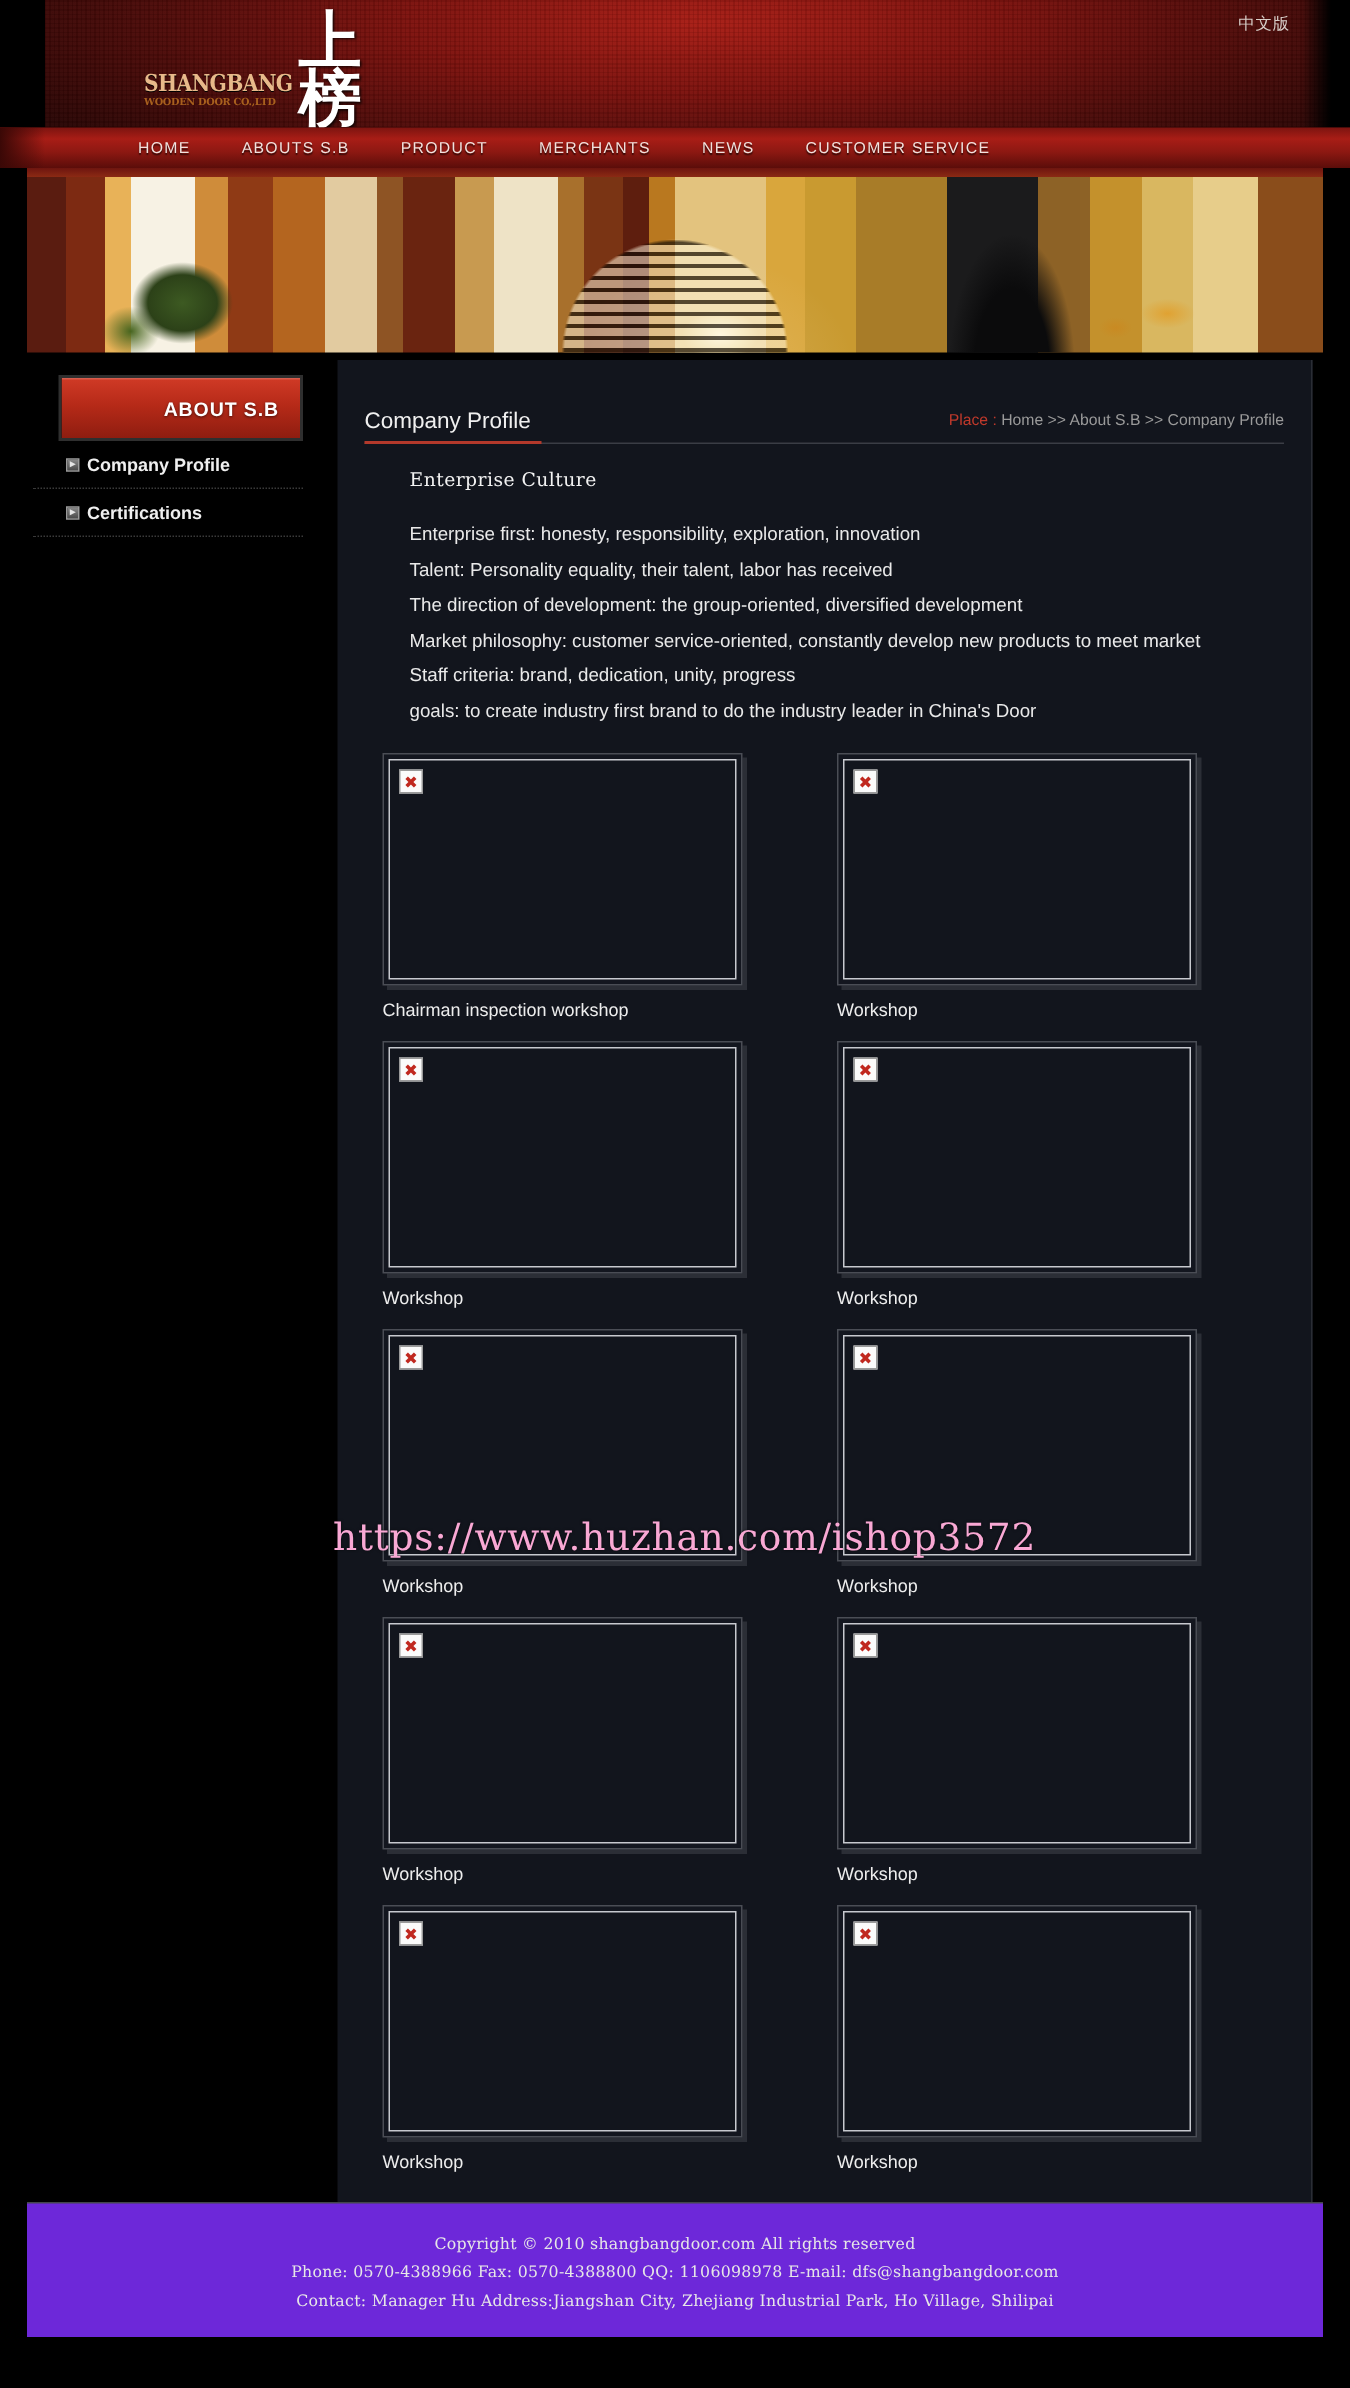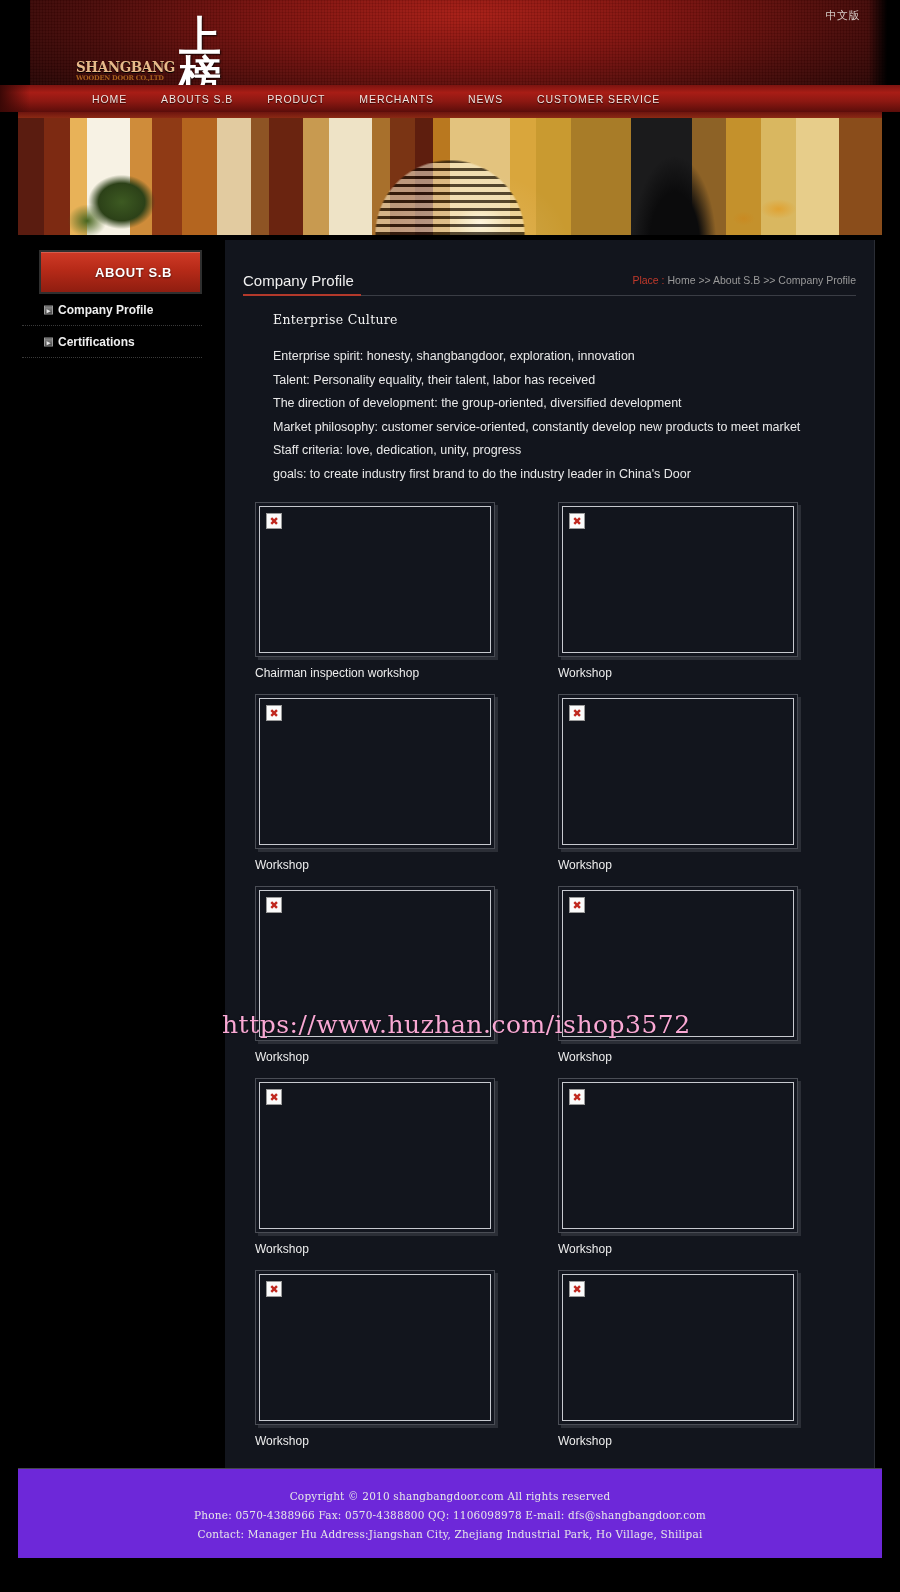--- a/index.html
+++ b/index.html
@@ -37,21 +37,21 @@
       repeating-linear-gradient(90deg, rgba(0,0,0,.10) 0 1px, rgba(255,255,255,.02) 1px 3px),
       repeating-linear-gradient(0deg, rgba(0,0,0,.10) 0 1px, rgba(255,255,255,.015) 1px 3px);
     opacity: .7;
   }
   .lang {
     position: absolute; right: 40px; top: 8px;
     font-size: 11px; color: #d8cfc9; z-index: 6;
     letter-spacing: .5px; cursor: pointer; text-align: center;
   }
 
-  .logo { position: absolute; left: 76px; top: 8px; z-index: 6; width: 160px; margin-top: 10px; }
+  .logo { position: absolute; left: 96px; top: 8px; z-index: 6; width: 160px; }
   .logo-row { display: flex; align-items: flex-end; }
   .logo-latin { margin-right: 4px; padding-bottom: 14px; line-height: 1; }
   .logo-latin .l1 {
     font-family: "DejaVu Serif", serif;
     font-weight: bold; font-size: 13.5px; color: #e8b98a;
     letter-spacing: -0.4px;
     text-shadow: 0 1px 0 #000;
     display: block;
     transform: scaleY(1.15);
   }
@@ -160,21 +160,21 @@
 
   
   .page { position: relative; width: 900px; background: #000; }
 
   .sidebar { position: absolute; left: 22px; top: 10px; width: 180px; }
   .sidebar-head {
     height: 44px;
     background: linear-gradient(to bottom, #d03a26 0%, #b62a18 45%, #8f1d10 100%);
     border: 2px solid #2f2f2f;
     display: flex; align-items: center; justify-content: flex-end;
-    padding-right: 28px;
+    padding-right: 14px;
     color: #fff; font-weight: bold; font-size: 13px;
     letter-spacing: .6px;
     text-shadow: 0 1px 2px rgba(0,0,0,.6);
     box-shadow: inset 0 1px 0 rgba(255,255,255,.18);
     margin-left: 17px;
   }
   .side-link {
     position: relative;
     height: 32px; display: flex; align-items: center;
     padding-left: 36px;
@@ -349,25 +349,25 @@
     <div class="content-head">
       <div class="content-title">Company Profile</div>
       <div class="title-underline"></div>
       <div class="breadcrumb">
         <span class="pl">Place :</span><span> Home &gt;&gt; About S.B &gt;&gt; Company Profile</span>
       </div>
     </div>
 
     <div class="article">
       <h3>Enterprise Culture</h3>
-      <p>Enterprise spirit: honesty, shangbangdoor, exploration, innovation</p>
+      <p>Enterprise first: honesty, responsibility, exploration, innovation</p>
       <p>Talent: Personality equality, their talent, labor has received</p>
       <p>The direction of development: the group-oriented, diversified development</p>
       <p class="hang">Market philosophy: customer service-oriented, constantly develop new products to meet market</p>
-      <p>Staff criteria: love, dedication, unity, progress</p>
+      <p>Staff criteria: brand, dedication, unity, progress</p>
       <p>goals: to create industry first brand to do the industry leader in China's Door</p>
     </div>
 
     <div class="gallery">
 
       <div class="gal-cell">
         <div class="frame">
           <div class="frame-in">
             <div class="brokenimg">✖</div>
           </div>

